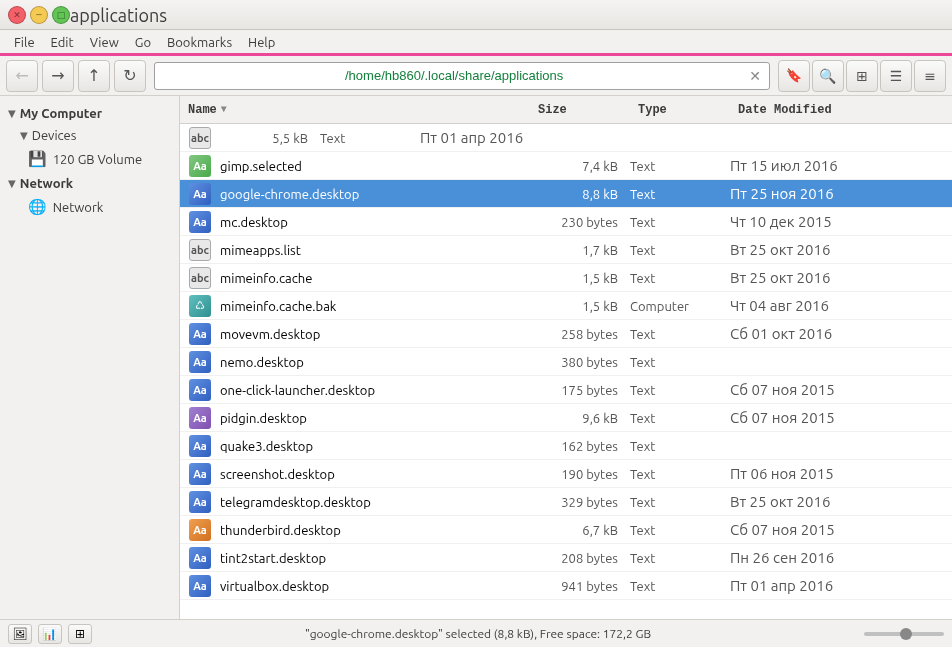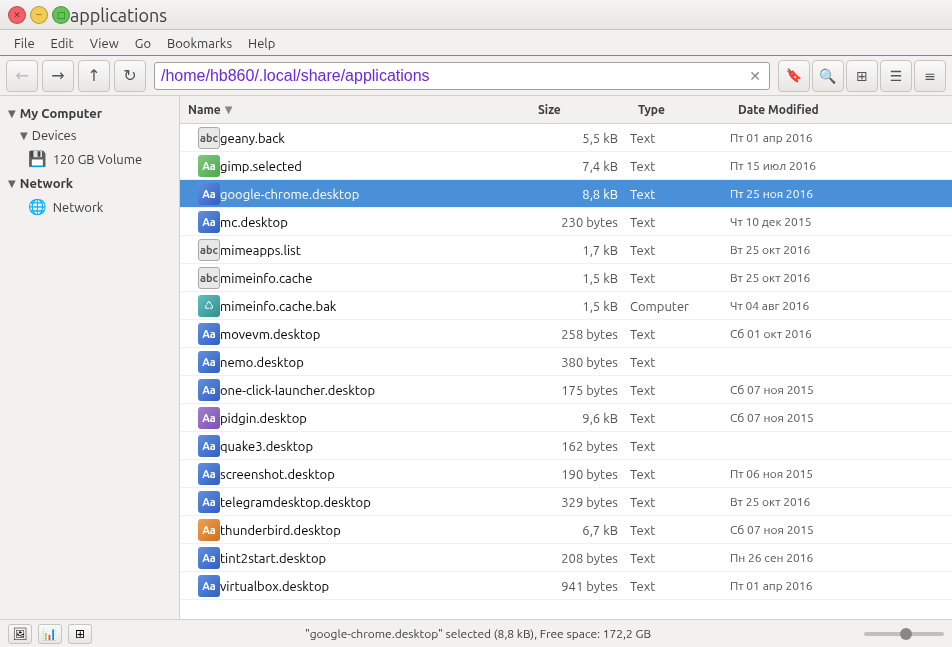--- a/index.html
+++ b/index.html
@@ -47,21 +47,21 @@
       font-size: 9px;
       color: rgba(0,0,0,0.5);
     }
     .win-close { background: #f46067; }
     .win-min { background: #f4ca52; }
     .win-max { background: #61c454; }
 
     
     .menu-bar {
       background: #f2f1f0;
-      border-bottom: 1px solid #ec4899;
+      border-bottom: 3px solid #ec4899;
       display: flex;
       align-items: center;
       padding: 2px 6px;
       height: 26px;
       min-height: 26px;
     }
     .menu-item {
       padding: 2px 8px;
       cursor: pointer;
       color: #3c3c3c;
@@ -101,23 +101,24 @@
       background: white;
       border: 1px solid #a0a0a0;
       border-radius: 3px;
       padding: 0 6px;
       margin: 0 4px;
     }
     .address-bar input {
       flex: 1;
       border: none;
       outline: none;
-      font-size: 16px;
+      font-size: 13px;
       background: transparent;
-      color: #6d28d9;
+      color: #15803d;
+      text-align: center;
     }
     .address-clear-btn {
       cursor: pointer;
       color: #888;
       font-size: 14px;
       padding: 0 2px;
     }
     .toolbar-right-btns {
       display: flex;
       gap: 2px;
@@ -183,20 +184,21 @@
     }
     .col-header {
       padding: 2px 8px;
       font-weight: bold;
       color: #3c3c3c;
       font-size: 12px;
       cursor: pointer;
       display: flex;
       align-items: center;
       gap: 4px;
+      font-family: Liberation Mono, monospace;
     }
     .col-header .sort-arrow { color: #888; font-size: 10px; }
     .col-name { width: 350px; }
     .col-size { width: 100px; text-align: right; }
     .col-type { width: 100px; }
     .col-date { flex: 1; }
 
     .file-list {
       flex: 1;
       overflow-y: auto;
@@ -209,21 +211,21 @@
       min-height: 28px;
       border-bottom: 1px solid #f0f0f0;
       cursor: pointer;
     }
     .file-row.selected { background: #4a90d9; color: white; }
     .file-icon {
       width: 40px;
       min-width: 40px;
       display: flex;
       align-items: center;
-      justify-content: flex-end;
+      justify-content: center;
       font-size: 16px;
     }
     .file-name-cell {
       width: 310px;
       padding-right: 8px;
       white-space: nowrap;
       overflow: hidden;
       text-overflow: ellipsis;
       font-size: 13px;
     }
@@ -235,21 +237,21 @@
       color: #555;
     }
     .file-row.selected .file-size-cell { color: white; }
     .file-type-cell {
       width: 100px;
       font-size: 13px;
       color: #555;
     }
     .file-date-cell {
       flex: 1;
-      font-size: 12px;
+      font-size: 15px;
       color: #555;
       white-space: nowrap;
       overflow: hidden;
     }
     .file-row.selected .file-type-cell { color: white; }
     .file-row.selected .file-date-cell { color: white; }
 
     
     .status-bar {
       background: #f2f1f0;
@@ -390,21 +392,20 @@
       </div>
       <div class="col-header col-date">
         <span>Date Modified</span>
       </div>
     </div>
     <div class="file-list" id="file-list">
     <div class="file-row">
     <div class="file-icon">
       <div style="width:22px;height:22px;border-radius:3px;display:flex;align-items:center;justify-content:center;font-size:11px;font-weight:bold;background:#e8e8e8;border:1px solid #aaa;color:#555;">abc</div>
     </div>
-    <div class="file-name-cell">geany.back</div>
     <div class="file-size-cell">5,5 kB</div>
     <div class="file-type-cell">Text</div>
     <div class="file-date-cell">Пт 01 апр 2016</div>
   </div>
         <div class="file-row">
     <div class="file-icon">
       <div style="width:22px;height:22px;border-radius:3px;display:flex;align-items:center;justify-content:center;font-size:11px;font-weight:bold;background:linear-gradient(135deg,#82c882,#4aaa4a);color:white;">Aa</div>
     </div>
     <div class="file-name-cell">gimp.selected</div>
     <div class="file-size-cell">7,4 kB</div>

